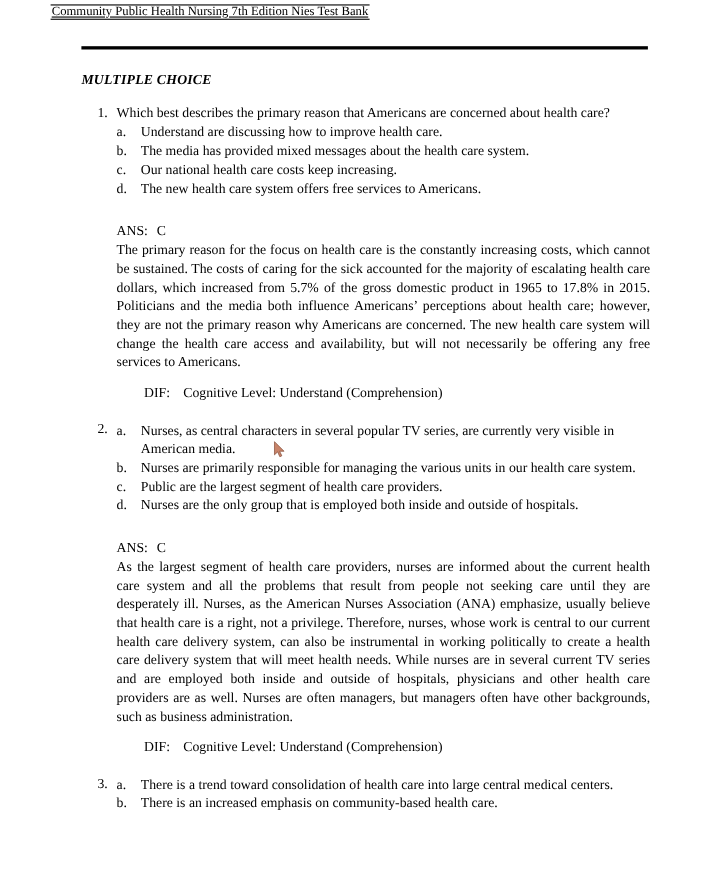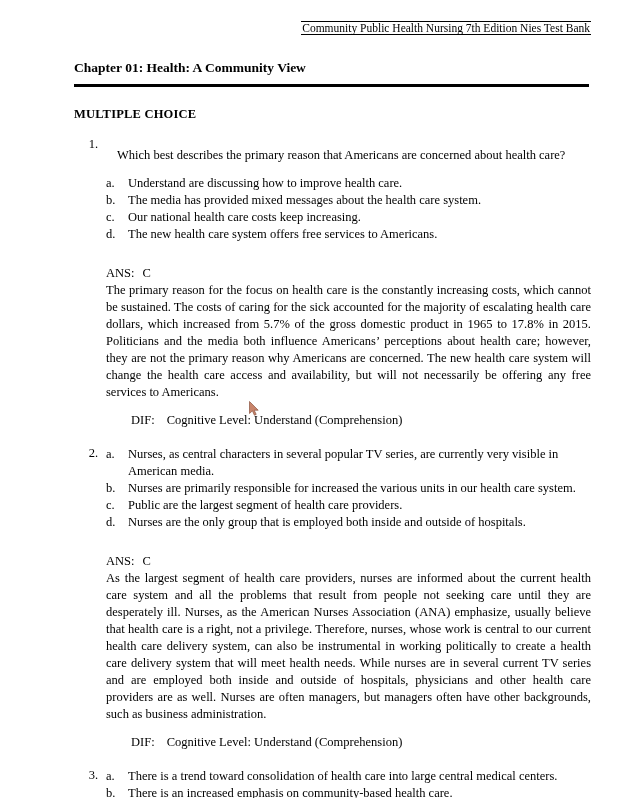--- a/index.html
+++ b/index.html
@@ -15,24 +15,25 @@
     overflow: hidden;
   }
   .page {
     position: relative;
     width: 637px;
     height: 798px;
     box-sizing: border-box;
     padding: 0 46px 0 46px;
   }
   .header-bank {
-    text-align: right;
+    text-align: left;
     font-size: 11.5px;
-    padding-top: 21px;
+    padding-top: 4px;
     line-height: 1.25;
+    text-decoration: underline;
   }
   .header-bank span {
     border-top: 1px solid #000;
     border-bottom: 1px solid #000;
     padding: 0 1px;
   }
   .title-block {
     margin-top: 24px;
     margin-left: 28px;
     font-weight: bold;
@@ -44,20 +45,21 @@
     margin-left: 28px;
     margin-right: 2px;
     border-top: 3px solid #000;
   }
   .section-label {
     margin-top: 20px;
     margin-left: 28px;
     font-weight: bold;
     font-size: 12.5px;
     letter-spacing: 0.2px;
+    font-style: italic;
   }
   .questions {
     margin-top: 14px;
     margin-left: 28px;
   }
   .q {
     position: relative;
     margin-bottom: 16px;
   }
   .q-row {
@@ -72,21 +74,21 @@
     line-height: 1.36;
     padding-right: 8px;
     box-sizing: content-box;
   }
   .q-body {
     flex: 1 1 auto;
     font-size: 12.5px;
     line-height: 1.36;
   }
   .q-stem {
-    margin: 11px;
+    margin: 0;
   }
   .choices {
     margin: 1px 0 0 0;
     padding: 0;
     list-style: none;
   }
   .choice {
     display: flex;
     align-items: flex-start;
     line-height: 1.36;
@@ -130,21 +132,20 @@
 </head>
 <body>
 
 <div class="page">
 
   <div class="header-bank">
     <span>Community Public Health Nursing 7th Edition Nies Test Bank</span>
   </div>
 
   <div class="title-block">
-    <div>Chapter 01: Health: A Community View</div>
   </div>
 
   <div class="rule"></div>
 
   <div class="section-label">MULTIPLE CHOICE</div>
 
   <div class="questions">
 
     <div class="q">
       <div class="q-row">
@@ -182,21 +183,21 @@
       <div class="q-row">
         <div class="q-num">2.</div>
         <div class="q-body">
           <ul class="choices">
             <li class="choice">
               <span class="choice-letter">a.</span>
               <span class="choice-text">Nurses, as central characters in several popular TV series, are currently very visible in American media.</span>
             </li>
             <li class="choice">
               <span class="choice-letter">b.</span>
-              <span class="choice-text">Nurses are primarily responsible for increased the various units in our health care system.</span>
+              <span class="choice-text">Nurses are primarily responsible for managing the various units in our health care system.</span>
             </li>
             <li class="choice">
               <span class="choice-letter">c.</span>
               <span class="choice-text">Public are the largest segment of health care providers.</span>
             </li>
             <li class="choice">
               <span class="choice-letter">d.</span>
               <span class="choice-text">Nurses are the only group that is employed both inside and outside of hospitals.</span>
             </li>
           </ul>

